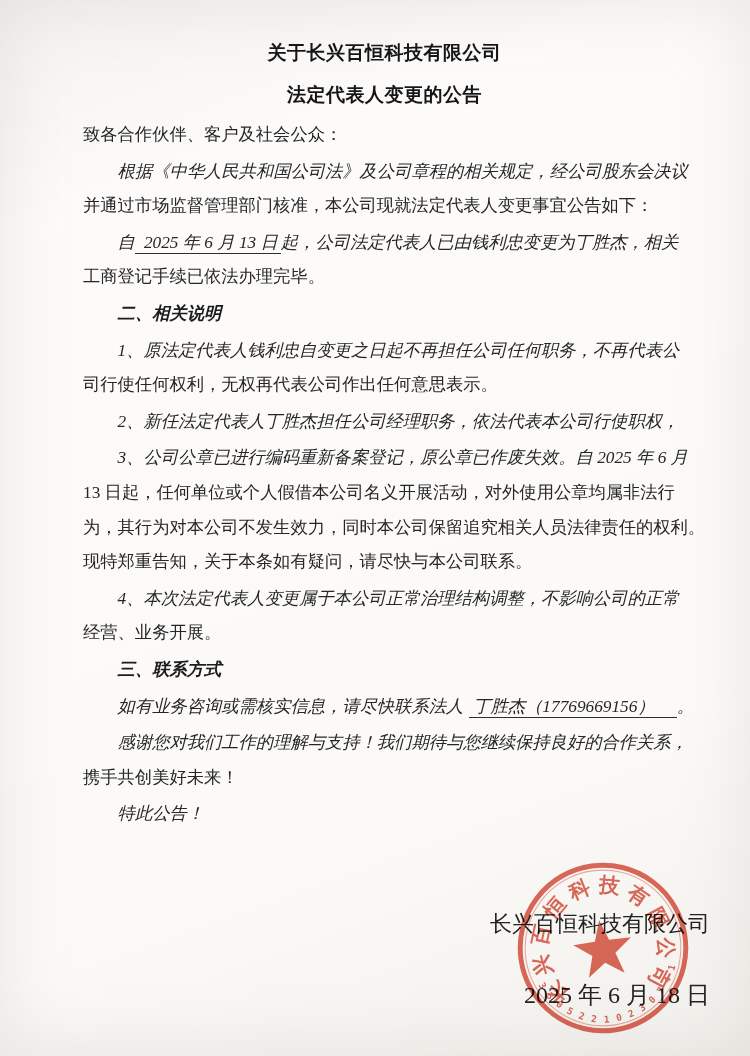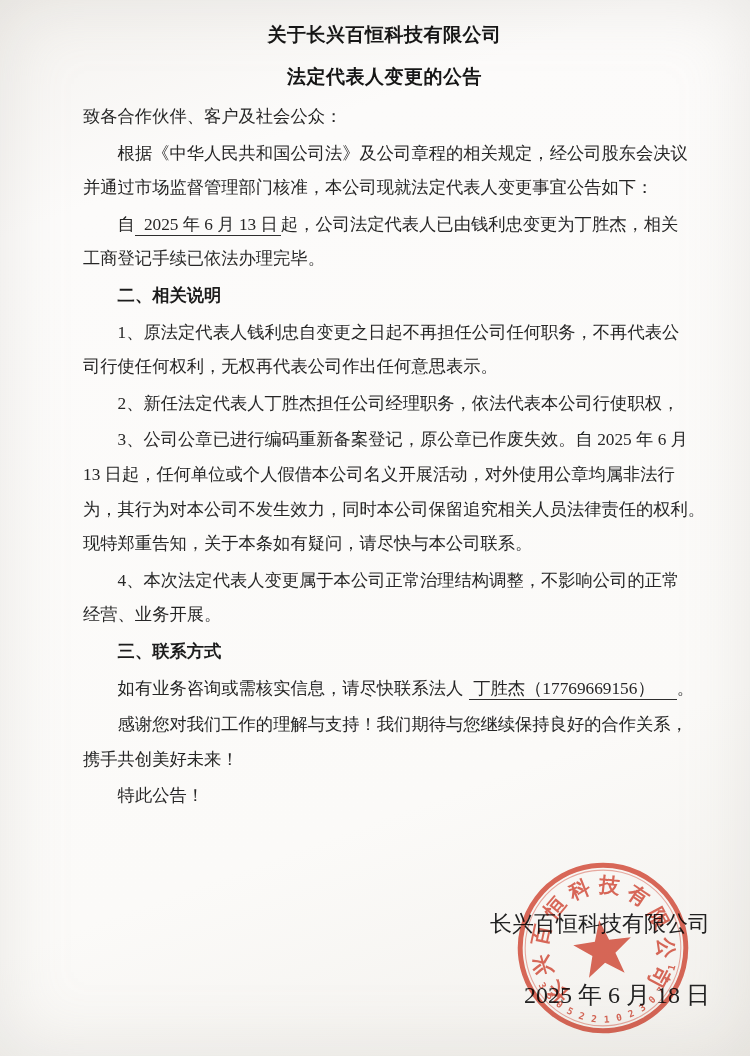--- a/index.html
+++ b/index.html
@@ -7,39 +7,39 @@
     position: relative;
     width: 750px;
     height: 1056px;
     margin: 0 auto;
     background: linear-gradient(160deg, #f4f2ef 0%, #fcfbfa 18%, #fbfaf8 72%, #f2f0ec 100%);
     box-shadow: inset 0 0 70px rgba(170,164,155,.22);
     overflow: hidden;
     font-family: "Liberation Serif", "DejaVu Serif", serif;
     color: #262626;
   }
-  .content { padding: 14px 60px 0 79px; }
+  .content { padding: 32px 60px 0 79px; }
 
   .title-line {
     text-align: center;
     font-size: 19px;
     font-weight: bold;
     line-height: 42px;
     color: #161616;
     letter-spacing: 0.5px;
   }
 
   .para { margin: 2px 0 0 4px; }
   .ln {
     font-size: 17.3px;
     line-height: 34.6px;
     white-space: nowrap;
     text-align: left;
   }
-  .indent { text-indent: 2em; }
+  .indent { text-indent: 2em; font-style: italic; }
   .bold { font-weight: bold; color:#1c1c1c; }
 
   .u-date {
     border-bottom: 1.6px solid #2e2e2e;
     padding: 0 3px 1px 9px;
   }
   .u-contact {
     border-bottom: 1.6px solid #2e2e2e;
     padding: 0 22px 1px 4px;
     margin-left: 6px;

